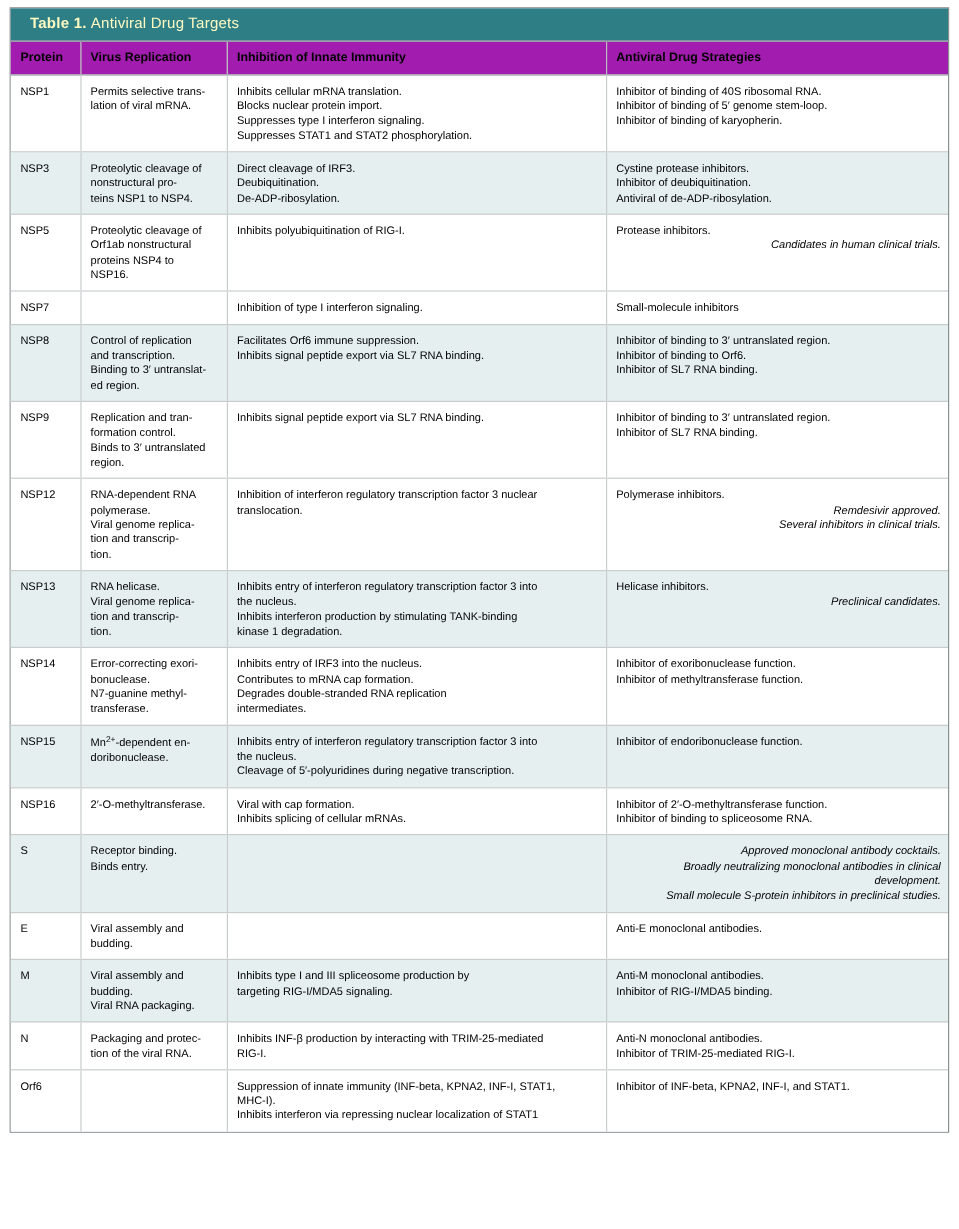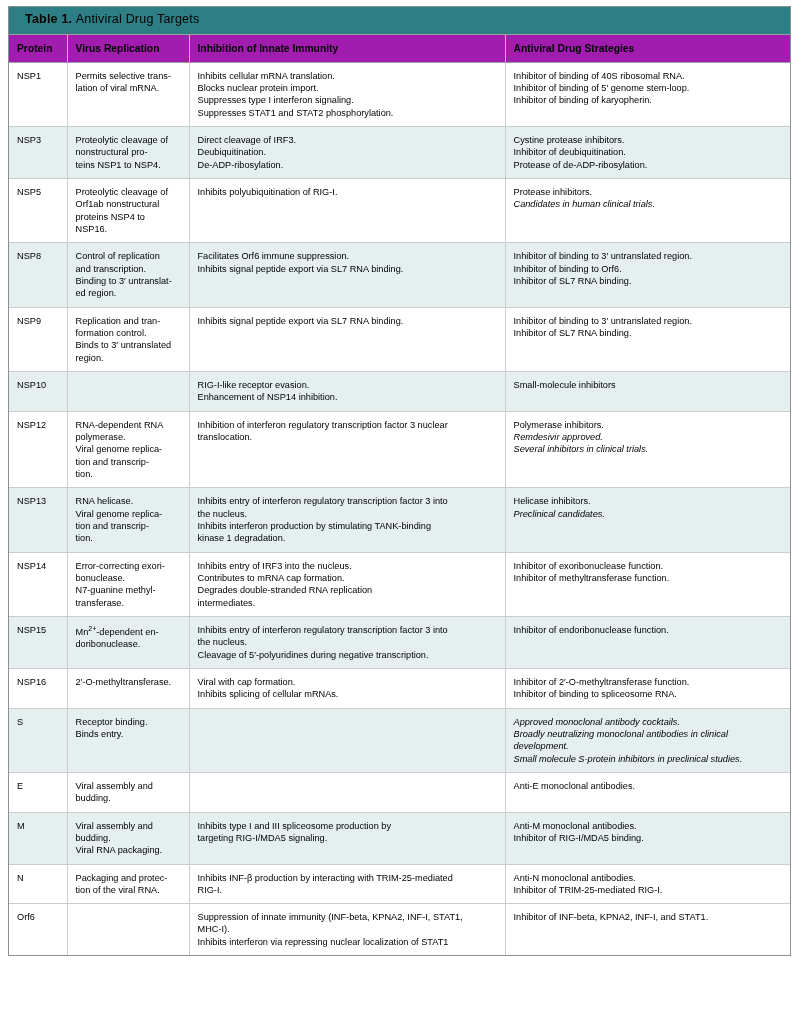--- a/index.html
+++ b/index.html
@@ -16,21 +16,21 @@
     box-sizing: border-box;
     padding: 6px 8px 8px 8px;
   }
   .table-wrap {
     border: 1px solid #8a8f92;
     box-sizing: border-box;
     width: 783px;
   }
   .title-bar {
     background: #2d7f85;
-    color: #000000;
+    color: #fef9c3;
     padding: 6px 10px 7px 16px;
     font-size: 12.5px;
     line-height: 1.1;
   }
   .title-bar .tnum {
     font-weight: bold;
     letter-spacing: .2px;
   }
   .title-bar .tcap {
     font-weight: normal;
@@ -73,21 +73,21 @@
   tbody td.sep {
     border-left: 1px solid #c9cdce;
   }
   tbody tr.shade td {
     background: #e5eff0;
   }
   tbody tr:last-child td {
     border-bottom: none;
   }
   td .ln { display: block; }
-  td .it { font-style: italic; }
+  td .it { font-style: italic; text-align: right; }
   .sup { font-size: 7px; vertical-align: super; }
 </style>
 </head>
 <body>
 
 <div class="page">
   <div class="table-wrap">
 
     <div class="title-bar">
       <span class="tnum">Table 1.</span>
@@ -140,41 +140,53 @@
               <span class="ln">teins NSP1 to NSP4.</span>
             </td>
             <td class="sep">
               <span class="ln">Direct cleavage of IRF3.</span>
               <span class="ln">Deubiquitination.</span>
               <span class="ln">De-ADP-ribosylation.</span>
             </td>
             <td class="sep">
               <span class="ln">Cystine protease inhibitors.</span>
               <span class="ln">Inhibitor of deubiquitination.</span>
-              <span class="ln">Protease of de-ADP-ribosylation.</span>
+              <span class="ln">Antiviral of de-ADP-ribosylation.</span>
             </td>
           </tr>
           <tr>
             <td>
               <span class="ln">NSP5</span>
             </td>
             <td class="sep">
               <span class="ln">Proteolytic cleavage of</span>
               <span class="ln">Orf1ab nonstructural</span>
               <span class="ln">proteins NSP4 to</span>
               <span class="ln">NSP16.</span>
             </td>
             <td class="sep">
               <span class="ln">Inhibits polyubiquitination of RIG-I.</span>
             </td>
             <td class="sep">
               <span class="ln">Protease inhibitors.</span>
               <span class="ln it">Candidates in human clinical trials.</span>
             </td>
           </tr>
+          <tr>
+            <td>
+              <span class="ln">NSP7</span>
+            </td>
+            <td class="sep"></td>
+            <td class="sep">
+              <span class="ln">Inhibition of type I interferon signaling.</span>
+            </td>
+            <td class="sep">
+              <span class="ln">Small-molecule inhibitors</span>
+            </td>
+          </tr>
           <tr class="shade">
             <td>
               <span class="ln">NSP8</span>
             </td>
             <td class="sep">
               <span class="ln">Control of replication</span>
               <span class="ln">and transcription.</span>
               <span class="ln">Binding to 3′ untranslat-</span>
               <span class="ln">ed region.</span>
             </td>
@@ -197,33 +209,20 @@
               <span class="ln">formation control.</span>
               <span class="ln">Binds to 3′ untranslated</span>
               <span class="ln">region.</span>
             </td>
             <td class="sep">
               <span class="ln">Inhibits signal peptide export via SL7 RNA binding.</span>
             </td>
             <td class="sep">
               <span class="ln">Inhibitor of binding to 3′ untranslated region.</span>
               <span class="ln">Inhibitor of SL7 RNA binding.</span>
-            </td>
-          </tr>
-          <tr class="shade">
-            <td>
-              <span class="ln">NSP10</span>
-            </td>
-            <td class="sep"></td>
-            <td class="sep">
-              <span class="ln">RIG-I-like receptor evasion.</span>
-              <span class="ln">Enhancement of NSP14 inhibition.</span>
-            </td>
-            <td class="sep">
-              <span class="ln">Small-molecule inhibitors</span>
             </td>
           </tr>
           <tr>
             <td>
               <span class="ln">NSP12</span>
             </td>
             <td class="sep">
               <span class="ln">RNA-dependent RNA</span>
               <span class="ln">polymerase.</span>
               <span class="ln">Viral genome replica-</span>

